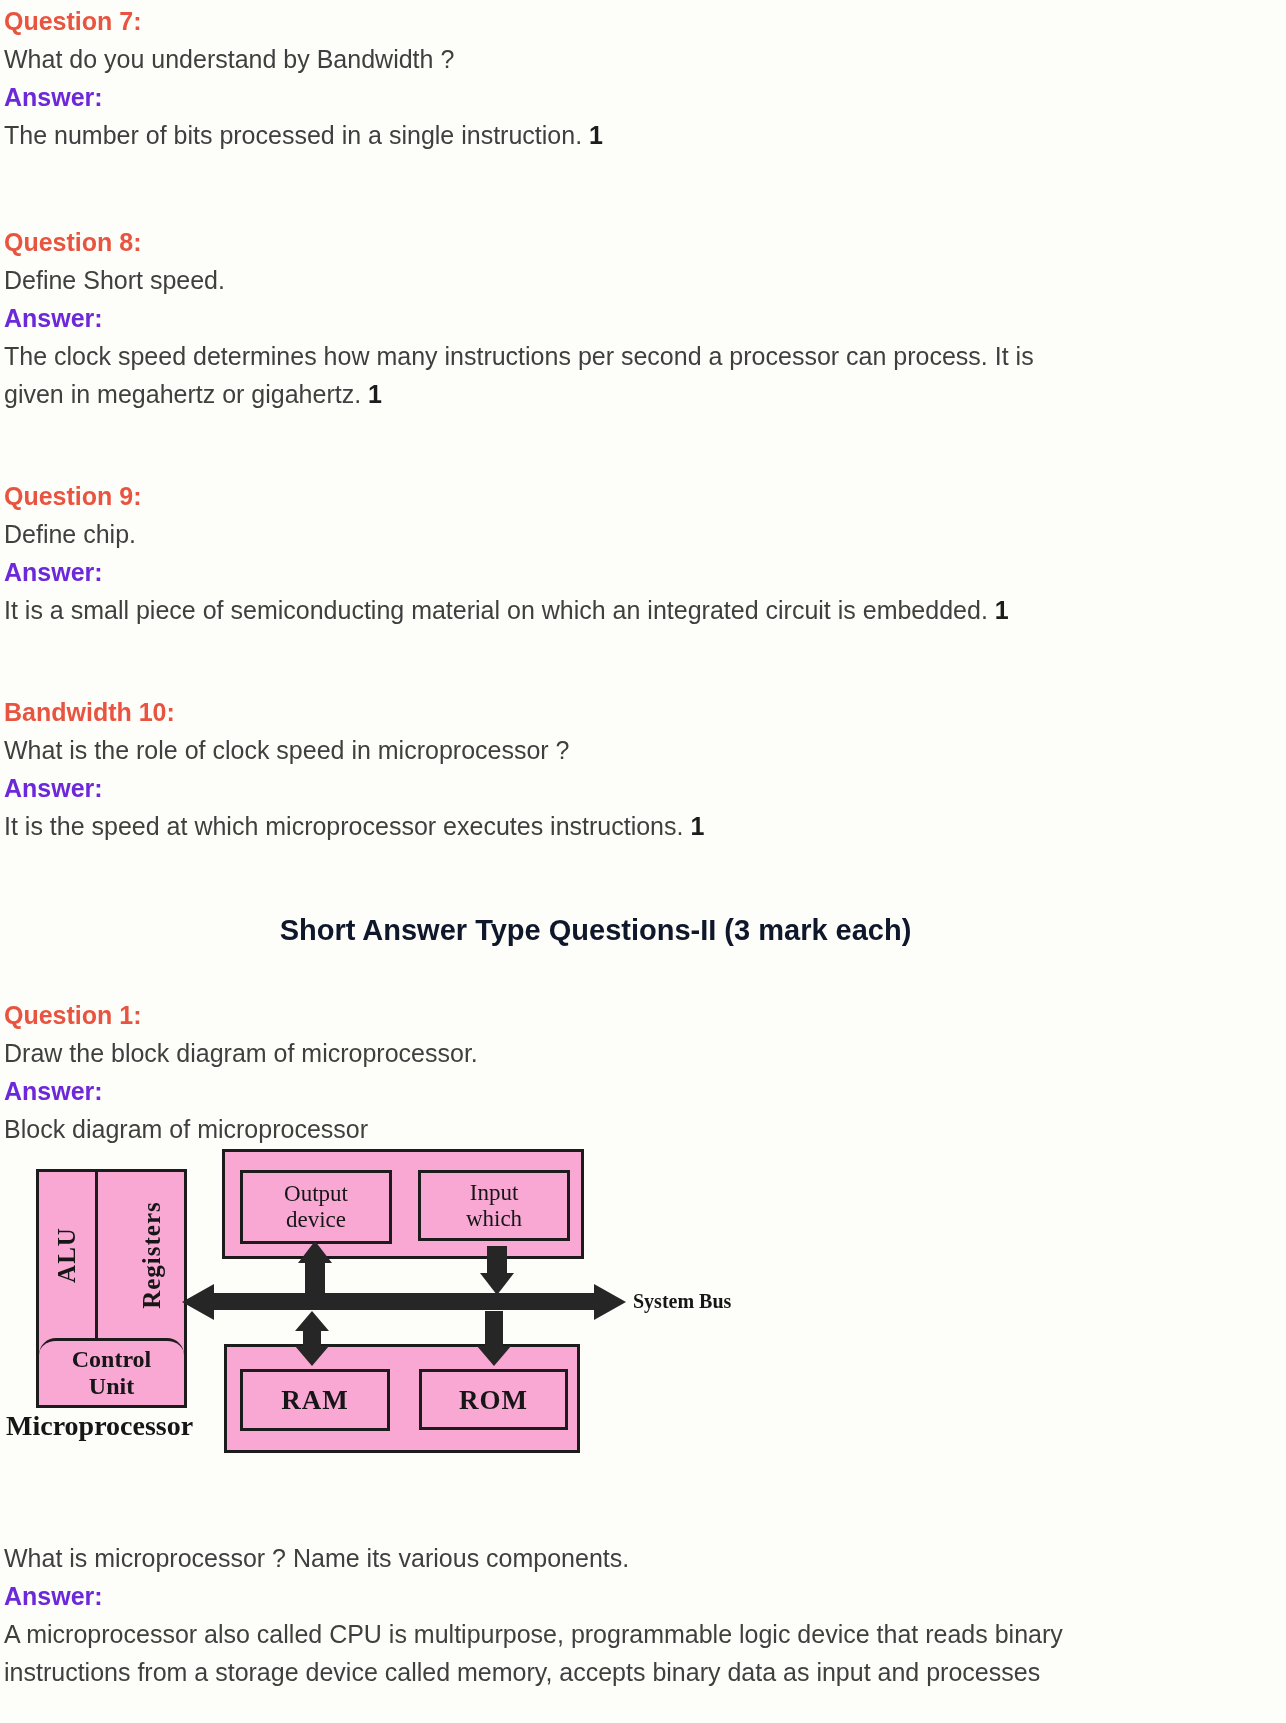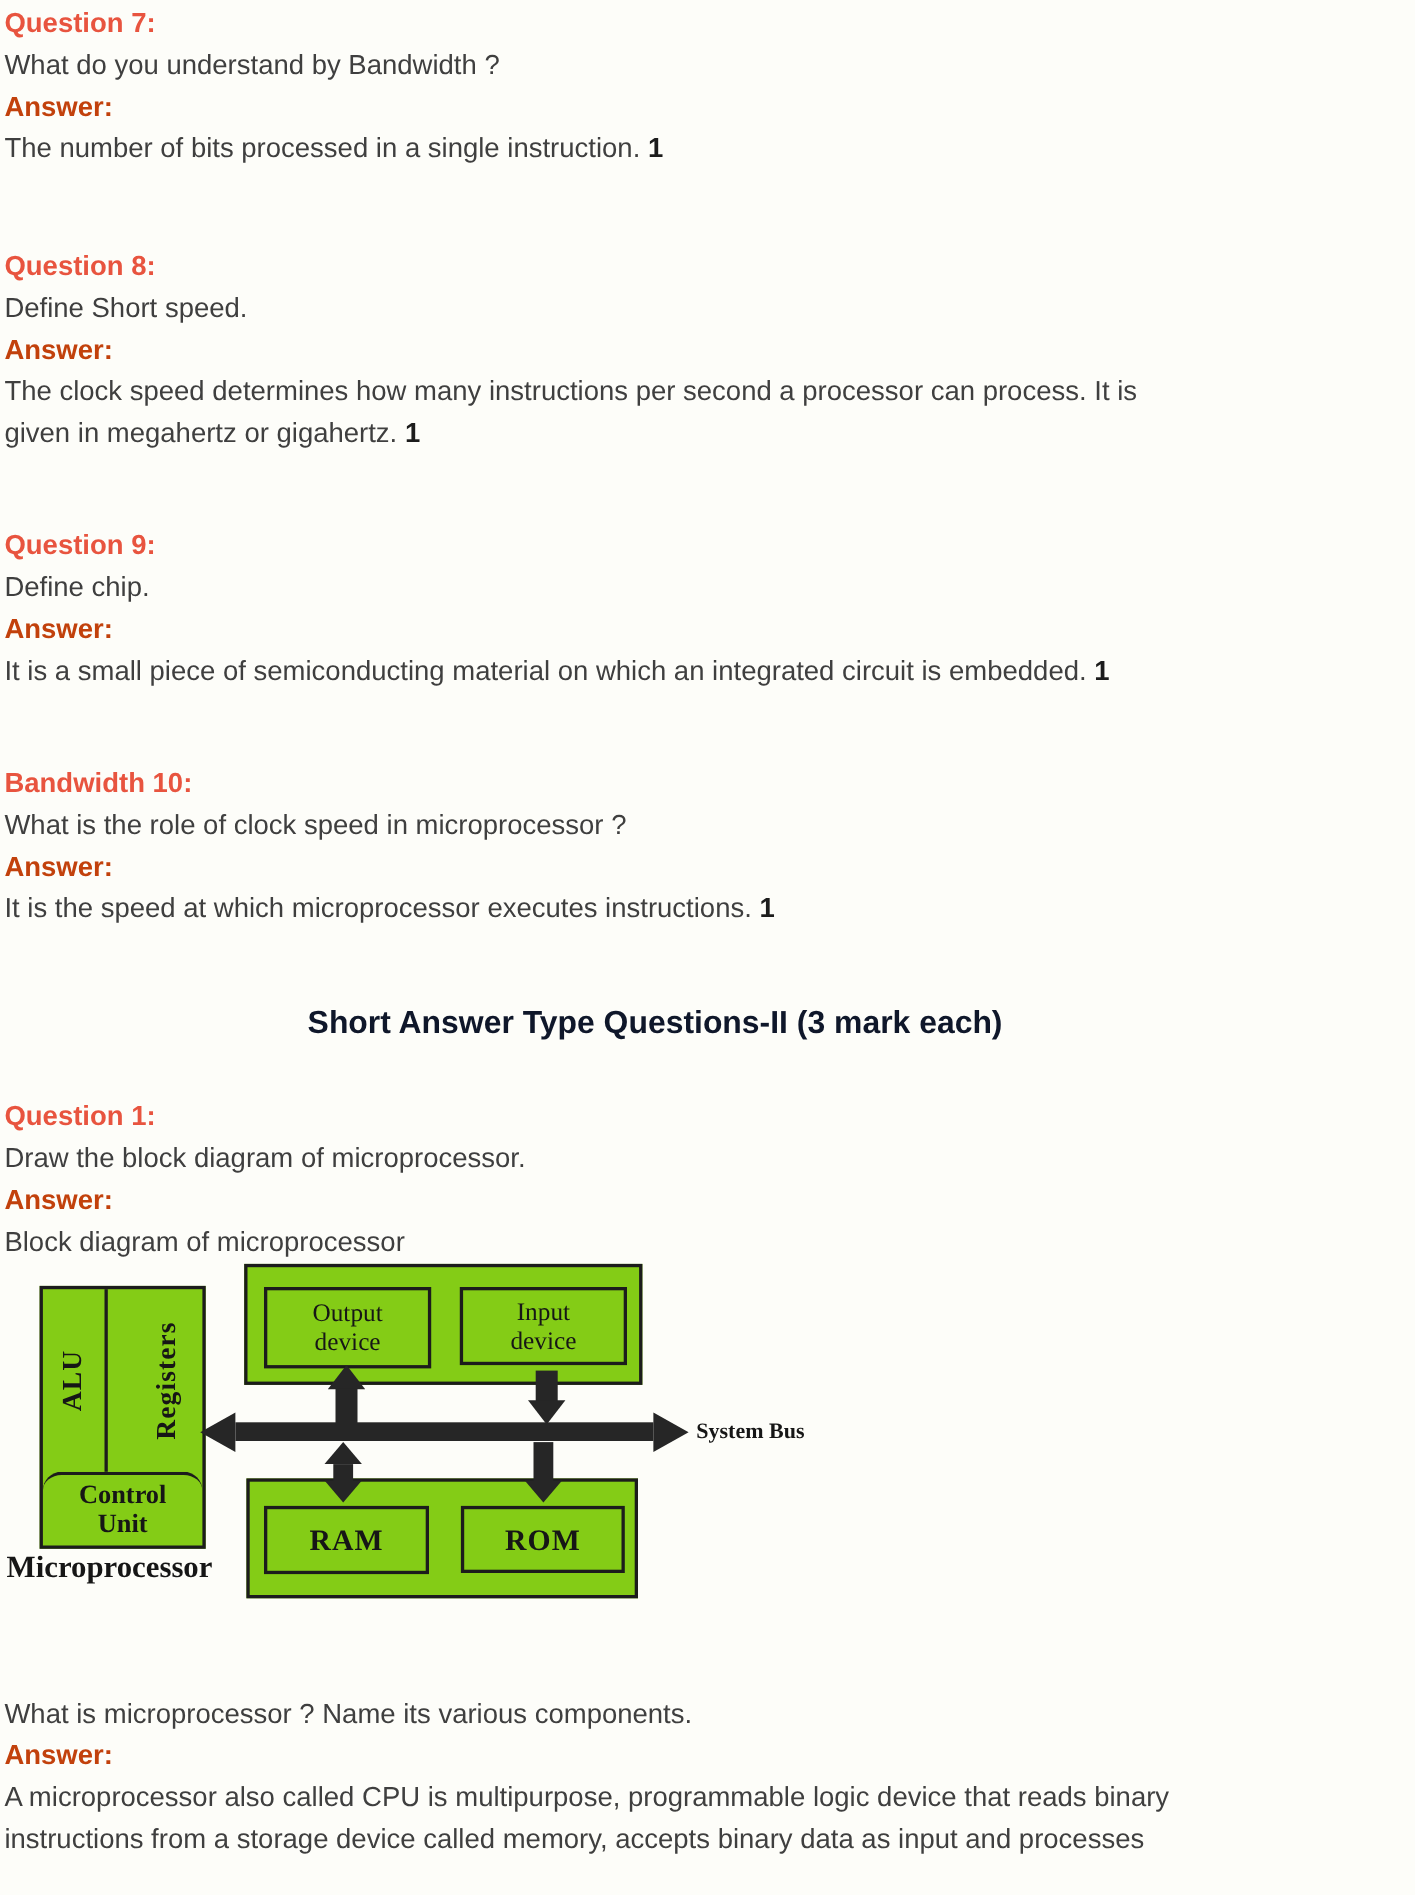--- a/index.html
+++ b/index.html
@@ -10,21 +10,21 @@
     height: 1723px;
     background: #fdfdf9;
     overflow: hidden;
     padding: 2px 4px 0 4px;
     font-family: "Liberation Sans", sans-serif;
     font-size: 25px;
     line-height: 38px;
     color: #3f3f3f;
   }
   .q-label   { font-size: 25px; line-height: 38px; font-weight: bold; color: #e8543f; }
-  .a-label   { font-size: 25px; line-height: 38px; font-weight: bold; color: #c2410c; }
+  .a-label   { font-size: 25px; line-height: 38px; font-weight: bold; color: #6d28d9; }
   .q-text, .a-text { font-size: 25px; line-height: 38px; color: #3f3f3f; font-weight: normal; }
   .a-line { display: block; }
   .marks { font-weight: bold; color: #1c1c1c; }
   .gap-q8  { margin-top: 69px; }
   .gap-std { margin-top: 64px; }
   .section-heading {
     margin-top: 65px;
     padding-right: 95px;
     text-align: center;
     font-size: 29px;
@@ -37,21 +37,21 @@
 
   
   .diagram {
     position: relative;
     width: 800px;
     height: 318px;
     margin-top: 1px;
     font-family: "Liberation Serif", serif;
     color: #161616;
   }
-  .dbox { position: absolute; border: 3px solid #1c1c1c; background: #84cc16; }
+  .dbox { position: absolute; border: 3px solid #1c1c1c; background: #f9a8d4; }
   .left-box { left: 32px; top: 20px; width: 151px; height: 239px; display: flex; flex-direction: column; }
   .alu-row { height: 166px; display: flex; }
   .alu-cell { width: 77px; border-right: 3px solid #1c1c1c; display: flex; align-items: center; justify-content: center; }
   .reg-cell { flex: 1; display: flex; align-items: center; justify-content: center; }
   .v-label { transform: rotate(-90deg); white-space: nowrap; font-weight: bold; font-size: 25px; letter-spacing: 1px; }
   .cu-row { flex: 1; border-top: 3px solid #1c1c1c; display: flex; align-items: center; justify-content: center; border-radius: 17px; }
   .cu-row span { display: block; width: 104px; text-align: center; font-weight: bold; font-size: 24px; line-height: 27px; }
   .io-box  { left: 218px; top: 0;     width: 362px; height: 110px; }
   .mem-box { left: 220px; top: 195px; width: 356px; height: 109px; }
   .inner-box { position: absolute; border: 3px solid #1c1c1c; display: flex; align-items: center; justify-content: center; }
@@ -139,21 +139,21 @@
           <span>Control Unit</span>
         </div>
       </div>
       <div class="micro-label">Microprocessor</div>
 
       <div class="dbox io-box">
         <div class="inner-box output-box">
           <span class="device-label">Output device</span>
         </div>
         <div class="inner-box input-box">
-          <span class="device-label">Input device</span>
+          <span class="device-label">Input which</span>
         </div>
       </div>
 
       <div class="dbox mem-box">
         <div class="inner-box ram-box">
           <span class="mem-label">RAM</span>
         </div>
         <div class="inner-box rom-box">
           <span class="mem-label">ROM</span>
         </div>

